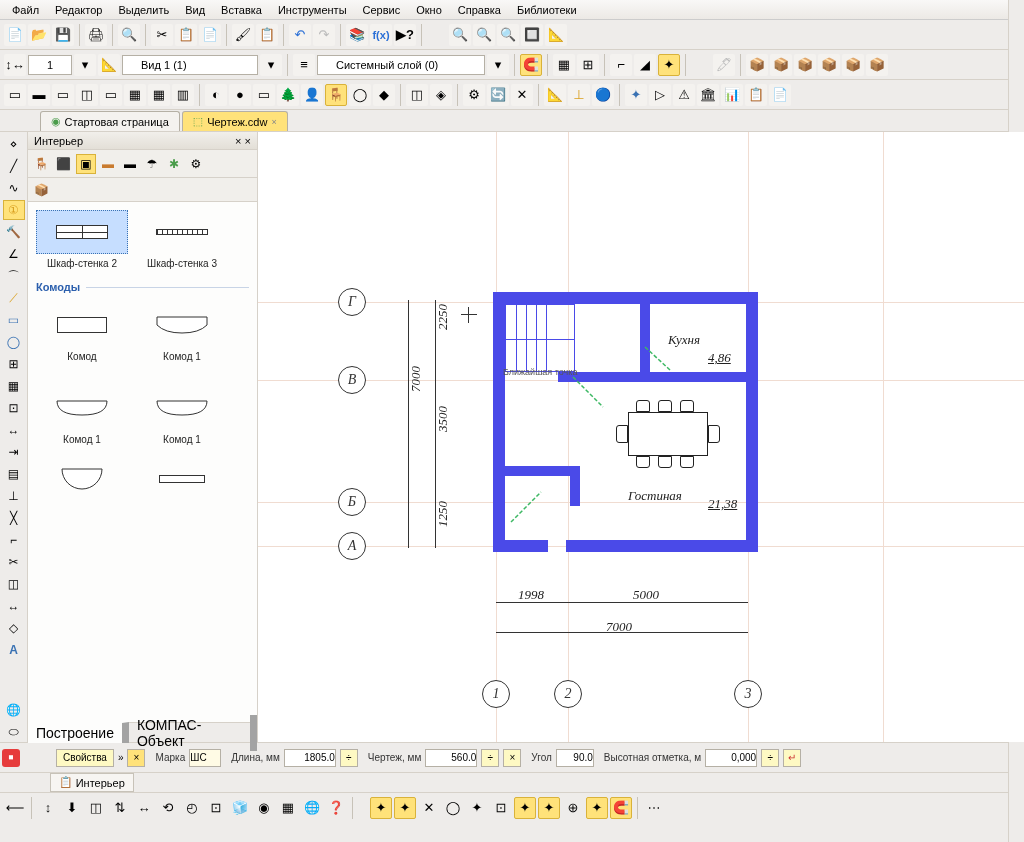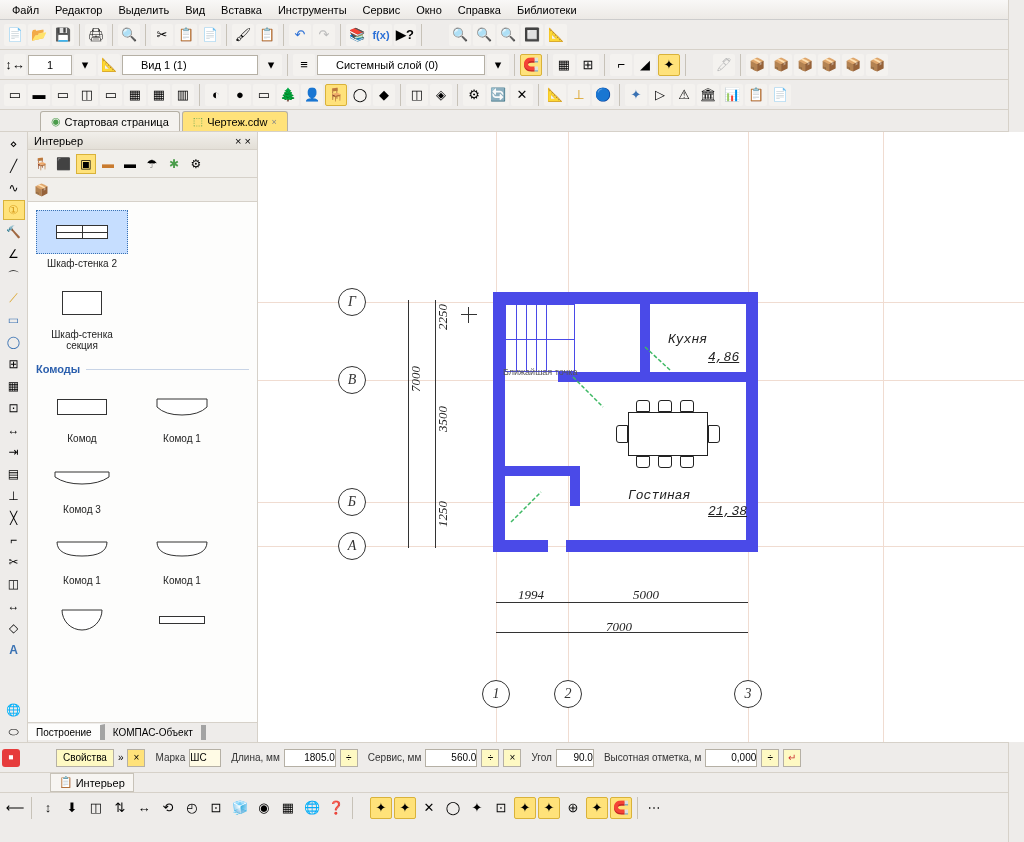--- a/index.html
+++ b/index.html
@@ -28,30 +28,30 @@
 .library-content { flex: 1; overflow-y: auto; padding: 8px; background: #fdfdfc; }
 .lib-row { display: flex; gap: 8px; margin-bottom: 12px; }
 .lib-item { width: 92px; text-align: center; cursor: pointer; }
 .lib-item.sel .thumb { background: #c6deff; border: 1px dotted #3a72b3; }
 .thumb { height: 44px; display: flex; align-items: center; justify-content: center; margin-bottom: 4px; }
 .thumb-inner { border: 1px solid #333; background: #fff; }
 .lib-label { font-size: 10px; color: #222; }
 .section-hdr { color: #2b5fad; font-size: 11px; font-weight: bold; margin: 4px 0 10px 0; display: flex; align-items: center; }
 .section-hdr::after { content: ""; flex: 1; height: 1px; background: #c8d4e6; margin-left: 6px; }
 .panel-footer-tabs { height: 20px; background: #eeecea; border-top: 1px solid #d6d1c9; display: flex; align-items: center; }
-.pf-tab { padding: 2px 8px; border-right: 5px solid #a3a3a3; font-size: 10px; cursor: pointer; }
+.pf-tab { padding: 2px 8px; border-right: 7px solid #a3a3a3; font-size: 14px; cursor: pointer; }
 .pf-tab.active { background: #fdfdfc; border-top: 1px solid #fdfdfc; margin-top: -1px; }
 .canvas-wrap { flex: 1; position: relative; background: #fff; overflow: hidden; }
 .canvas { position: absolute; inset: 0; }
 .gridline-v { position: absolute; top: 0; bottom: 0; width: 1px; background: #f0dcd1; }
 .gridline-h { position: absolute; left: 0; right: 0; height: 1px; background: #f0dcd1; }
 .wall { position: absolute; background: #4a4ae8; }
 .axis-marker { position: absolute; width: 28px; height: 28px; border: 1.5px solid #333; border-radius: 50%; display: flex; align-items: center; justify-content: center; font-style: italic; font-family: serif; font-size: 14px; color: #333; background: #fff; }
 .dim-text { position: absolute; font-style: italic; font-family: serif; font-size: 13px; color: #222; }
-.room-label { position: absolute; font-style: italic; font-family: Liberation Mono, monospace; font-size: 13px; color: #222; }
+.room-label { position: absolute; font-style: italic; font-family: Liberation Serif, serif; font-size: 13px; color: #222; }
 .dim-line { position: absolute; background: #333; }
 .status-row { height: 30px; background: #eeecea; border-top: 1px solid #d6d1c9; display: flex; align-items: center; padding: 0 2px; }
 .prop-panel { display: flex; align-items: center; gap: 4px; padding: 0 6px; }
 .prop-label { font-size: 10px; color: #333; margin-left: 6px; }
 .prop-input { width: 52px; height: 18px; border: 1px solid #b5b0a5; background: #fff; font-size: 10px; padding: 0 0; text-align: right; }
 .prop-btn { width: 18px; height: 18px; border: 1px solid #b5b0a5; background: #fef9c3; display: flex; align-items: center; justify-content: center; font-size: 10px; }
 .prop-btn.mark { background: #ffe27a; }
 .prop-input.mark { background: #fffbe5; }
 .stop-btn { width: 18px; height: 18px; background: #e63c3c; border-radius: 3px; display: flex; align-items: center; justify-content: center; color: #fff; font-size: 9px; font-weight: bold; }
 .bottom-toolbar { height: 30px; background: #eeecea; border-top: 1px solid #d6d1c9; display: flex; align-items: center; padding: 0 4px; gap: 2px; }
@@ -246,55 +246,45 @@
       <div class="lib-row">
         <div class="lib-item sel">
           <div class="thumb">
               <div class="thumb-inner" style="width:52px;height:14px;border-top:1px solid #333;position:relative">
                 <div style="position:absolute;left:0;right:0;top:50%;height:1px;background:#333"></div>
                 <div style="position:absolute;top:0;bottom:0;left:50%;width:1px;background:#333"></div>
               </div>
             </div>
           <div class="lib-label">Шкаф-стенка 2</div>
         </div>
-      </div>
-      <div class="lib-row">
         <div class="lib-item">
           <div class="thumb">
-              <div class="thumb-inner" style="width:40px;height:24px"></div>
-            </div>
-          <div class="lib-label">Шкаф-стенка секция</div>
+              <div style="width:52px;height:6px;border:1px solid #333;background-image:repeating-linear-gradient(90deg,#333 0,#333 1px,transparent 1px,transparent 5px)"></div>
+            </div>
+          <div class="lib-label">Шкаф-стенка 3</div>
         </div>
       </div>
       <div class="section-hdr">Комоды</div>
       <div class="lib-row">
         <div class="lib-item">
             <div class="thumb">
               <div class="thumb-inner" style="width:50px;height:16px"></div>
             </div>
             <div class="lib-label">Комод</div>
           </div>
         <div class="lib-item">
             <div class="thumb">
               <svg width="52" height="18">
                 <path d="M1 1 h50 v8 q-8 8 -25 8 q-17 0 -25 -8 z" fill="#fff" stroke="#333"></path>
               </svg>
             </div>
             <div class="lib-label">Комод 1</div>
           </div>
       </div>
       <div class="lib-row">
-        <div class="lib-item">
-            <div class="thumb">
-              <svg width="56" height="14">
-                <path d="M1 1 h54 v5 q-10 7 -27 7 q-17 0 -27 -7 z" fill="#fff" stroke="#333"></path>
-              </svg>
-            </div>
-            <div class="lib-label">Комод 3</div>
-          </div>
       </div>
       <div class="lib-row">
         <div class="lib-item">
             <div class="thumb">
               <svg width="52" height="16">
                 <path d="M1 1 h50 q0 14 -25 14 q-25 0 -25 -14 z" fill="#fff" stroke="#333"></path>
               </svg>
             </div>
             <div class="lib-label">Комод 1</div>
           </div>
@@ -355,21 +345,21 @@
       <div class="axis-marker" style="left:80px;top:234px">В</div>
       <div class="axis-marker" style="left:80px;top:356px">Б</div>
       <div class="axis-marker" style="left:80px;top:400px">А</div>
 
       <div class="axis-marker" style="left:224px;top:548px">1</div>
       <div class="axis-marker" style="left:296px;top:548px">2</div>
       <div class="axis-marker" style="left:476px;top:548px">3</div>
 
       <div class="dim-line" style="left:238px;top:470px;width:252px;height:1px"></div>
       <div class="dim-line" style="left:238px;top:500px;width:252px;height:1px"></div>
-      <div class="dim-text" style="left:260px;top:455px">1994</div>
+      <div class="dim-text" style="left:260px;top:455px">1998</div>
       <div class="dim-text" style="left:375px;top:455px">5000</div>
       <div class="dim-text" style="left:348px;top:487px">7000</div>
 
       <div class="wall hatch" style="left:235px;top:160px;width:265px;height:12px"></div>
 
       <div class="wall hatch" style="left:235px;top:160px;width:12px;height:260px"></div>
 
       <div class="wall hatch" style="left:488px;top:160px;width:12px;height:260px"></div>
 
       <div class="wall hatch" style="left:235px;top:408px;width:55px;height:12px"></div>
@@ -408,38 +398,38 @@
       <div style="position:absolute;left:422px;top:268px;width:14px;height:12px;border:1.5px solid #222;border-radius:3px 3px 0 0"></div>
       <div style="position:absolute;left:378px;top:324px;width:14px;height:12px;border:1.5px solid #222;border-radius:0 0 3px 3px"></div>
       <div style="position:absolute;left:400px;top:324px;width:14px;height:12px;border:1.5px solid #222;border-radius:0 0 3px 3px"></div>
       <div style="position:absolute;left:422px;top:324px;width:14px;height:12px;border:1.5px solid #222;border-radius:0 0 3px 3px"></div>
       <div style="position:absolute;left:358px;top:293px;width:12px;height:18px;border:1.5px solid #222;border-radius:3px 0 0 3px"></div>
       <div style="position:absolute;left:450px;top:293px;width:12px;height:18px;border:1.5px solid #222;border-radius:0 3px 3px 0"></div>
 
       <div class="room-label" style="left:410px;top:200px">Кухня</div>
       <div class="room-label" style="left:450px;top:218px;text-decoration:underline">4,86</div>
       <div class="room-label" style="left:370px;top:356px">Гостиная</div>
-      <div class="room-label" style="left:450px;top:372px;text-decoration:underline">21,38</div>
+      <div class="room-label" style="left:450px;top:364px;text-decoration:underline">21,38</div>
     </div>
   </div>
 </div>
 
 <div class="status-row">
   <div class="stop-btn">⏹</div>
   <div style="width:30px"></div>
   <div class="prop-panel">
     <button class="prop-btn" style="width:auto;padding:0 6px">Свойства</button>
     <span style="font-size:10px">»</span>
     <div class="prop-btn mark">×</div>
     <span class="prop-label">Марка</span>
     <input class="prop-input mark" style="width: 32px; text-align: left;" value="ШС">
     <span class="prop-label">Длина, мм</span>
     <input class="prop-input" value="1805.0" style="">
     <div class="prop-btn">÷</div>
-    <span class="prop-label">Сервис, мм</span>
+    <span class="prop-label">Чертеж, мм</span>
     <input class="prop-input" value="560.0" style="">
     <div class="prop-btn">÷</div>
     <div class="prop-btn">×</div>
     <span class="prop-label">Угол</span>
     <input class="prop-input" style="width: 38px;" value="90.0">
     <span class="prop-label">Высотная отметка, м</span>
     <input class="prop-input" value="0,000" style="">
     <div class="prop-btn">÷</div>
     <div class="prop-btn" style="color:#c33">↵</div>
   </div>

